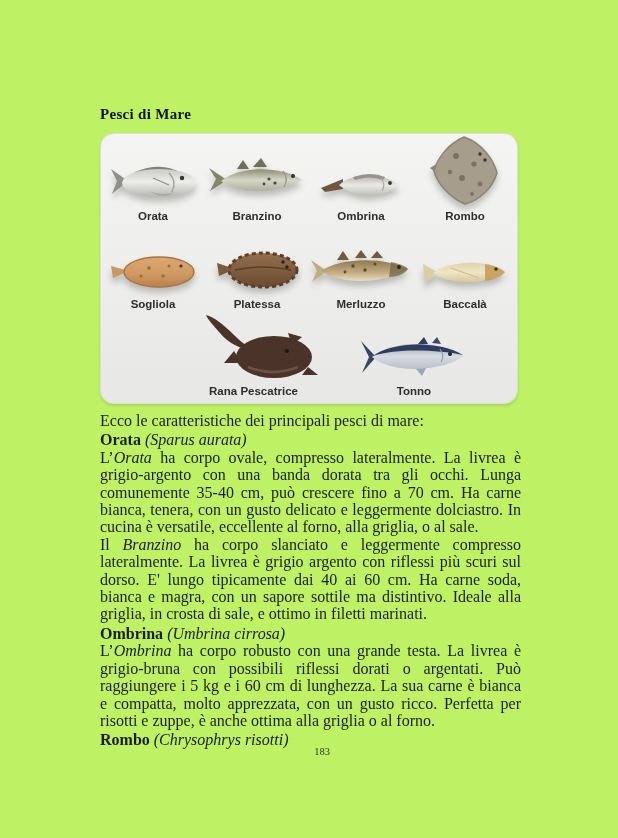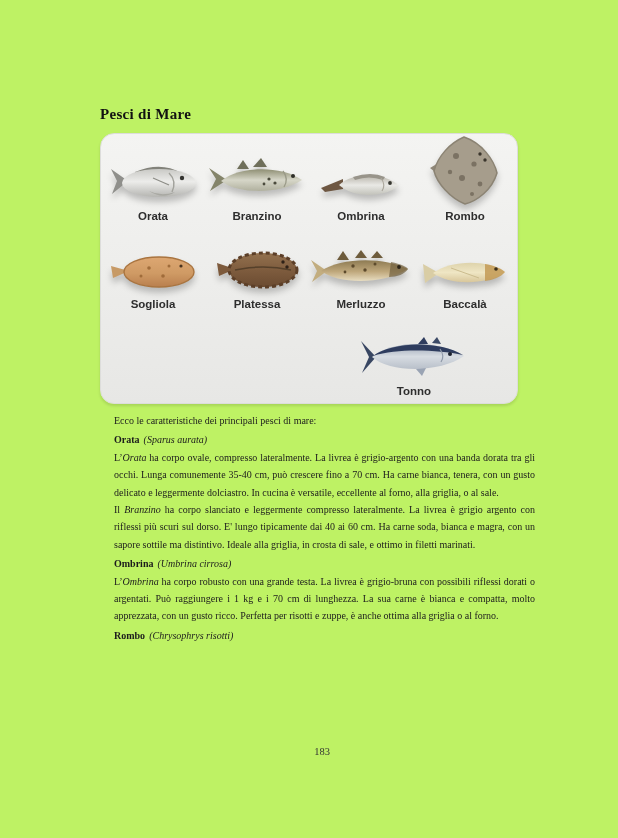--- a/index.html
+++ b/index.html
@@ -42,21 +42,21 @@
     font-family:"Liberation Sans", sans-serif;
     font-weight:bold; font-size:11.5px; color:#2e2e2e;
     margin-top:4px; white-space:nowrap;
   }
   .abs-cell { position:absolute; bottom:6px; display:flex; flex-direction:column; align-items:center; }
   .cell-rana  { left:70px;  width:165px; }
   .cell-tonno { left:248px; width:130px;text-align:right; }
   
   .body-text {
     position:absolute; left:100px; top:412px; width:421px;
-    font-size:10px; line-height:17.4px; text-align:justify;margin-left:14px;
+    font-size:16px; line-height:17.4px; text-align:justify;
   }
   .body-text p { margin:0; }
   .sec-head { margin-top:2px !important; }
   .sec-head b { font-weight:bold; }
   .sec-head i { font-style:italic; margin-left:4px; }
   .para i { font-style:italic; }
   .page-number {
     position:absolute; left:0; top:746px; width:618px;
     text-align:center; font-size:10.5px; color:#333;margin-left:13px;
   }
@@ -219,20 +219,34 @@
           <path d="M64 12 C76 14 82 18 84 20 C80 25 72 28 64 29 Z" fill="#c39a55" opacity="0.85"></path>
           <path d="M30 16 L58 26 M34 26 L58 17" stroke="#c9b océan" stroke-width="0"></path>
           <path d="M30 16 L58 26" stroke="#cbbc8e" stroke-width="1"></path>
           <circle cx="75" cy="17" r="1.8" fill="#3c2f1a"></circle>
         </svg>
         <div class="fish-label">Baccalà</div>
       </div>
     </div>
 
     <div class="fish-row fish-row-3">
+      <div class="abs-cell cell-rana">
+        <svg width="128" height="70" viewBox="0 0 128 70">
+          <g fill="#4a342a">
+            <path d="M16 4 C24 6 34 14 44 24 C52 32 58 36 66 38 C54 40 40 34 30 22 C24 15 18 9 16 4 Z"></path>
+            <ellipse cx="84" cy="46" rx="38" ry="21"></ellipse>
+            <polygon points="44,40 34,52 52,52"></polygon>
+            <polygon points="98,22 112,26 102,34"></polygon>
+            <polygon points="118,56 128,64 112,64"></polygon>
+          </g>
+          <path d="M58 56 Q82 66 108 56" stroke="#6b5244" stroke-width="2.5" fill="none"></path>
+          <circle cx="97" cy="40" r="2" fill="#1f1510"></circle>
+        </svg>
+        <div class="fish-label">Rana Pescatrice</div>
+      </div>
       <div class="abs-cell cell-tonno">
         <svg width="112" height="48" viewBox="0 0 112 48">
           <defs>
               <linearGradient id="gTon" x1="0" y1="0" x2="0" y2="1">
             <stop offset="0" stop-color="#9aa4b4"></stop>
                 <stop offset="0.5" stop-color="#d7dce2"></stop>
                 <stop offset="1" stop-color="#b9c0ca"></stop>
           </linearGradient>
             </defs>
           <polygon points="3,8 18,24 4,40 11,24" fill="#384662"></polygon>
@@ -251,19 +265,19 @@
 
   <div class="body-text">
     <p>Ecco le caratteristiche dei principali pesci di mare:</p>
 
     <p class="sec-head"><b>Orata</b><i>(Sparus aurata)</i></p>
     <p class="para"><span>L’</span><i>Orata</i><span> ha corpo ovale, compresso lateralmente. La livrea è grigio-argento con una banda dorata tra gli occhi. Lunga comunemente 35-40 cm, può crescere fino a 70 cm. Ha carne bianca, tenera, con un gusto delicato e leggermente dolciastro. In cucina è versatile, eccellente al forno, alla griglia, o al sale.</span></p>
 
     <p class="para"><span>Il </span><i>Branzino</i><span> ha corpo slanciato e leggermente compresso lateralmente. La livrea è grigio argento con riflessi più scuri sul dorso. E' lungo tipicamente dai 40 ai 60 cm. Ha carne soda, bianca e magra, con un sapore sottile ma distintivo. Ideale alla griglia, in crosta di sale, e ottimo in filetti marinati.</span></p>
 
     <p class="sec-head"><b>Ombrina</b><i>(Umbrina cirrosa)</i></p>
-    <p class="para"><span>L’</span><i>Ombrina</i><span> ha corpo robusto con una grande testa. La livrea è grigio-bruna con possibili riflessi dorati o argentati. Può raggiungere i 1 kg e i 70 cm di lunghezza. La sua carne è bianca e compatta, molto apprezzata, con un gusto ricco. Perfetta per risotti e zuppe, è anche ottima alla griglia o al forno.</span></p>
+    <p class="para"><span>L’</span><i>Ombrina</i><span> ha corpo robusto con una grande testa. La livrea è grigio-bruna con possibili riflessi dorati o argentati. Può raggiungere i 5 kg e i 60 cm di lunghezza. La sua carne è bianca e compatta, molto apprezzata, con un gusto ricco. Perfetta per risotti e zuppe, è anche ottima alla griglia o al forno.</span></p>
 
     <p class="sec-head"><b>Rombo</b><i>(Chrysophrys risotti)</i></p>
   </div>
 
   <div class="page-number">183</div>
 </div>
 
 </body></html>

